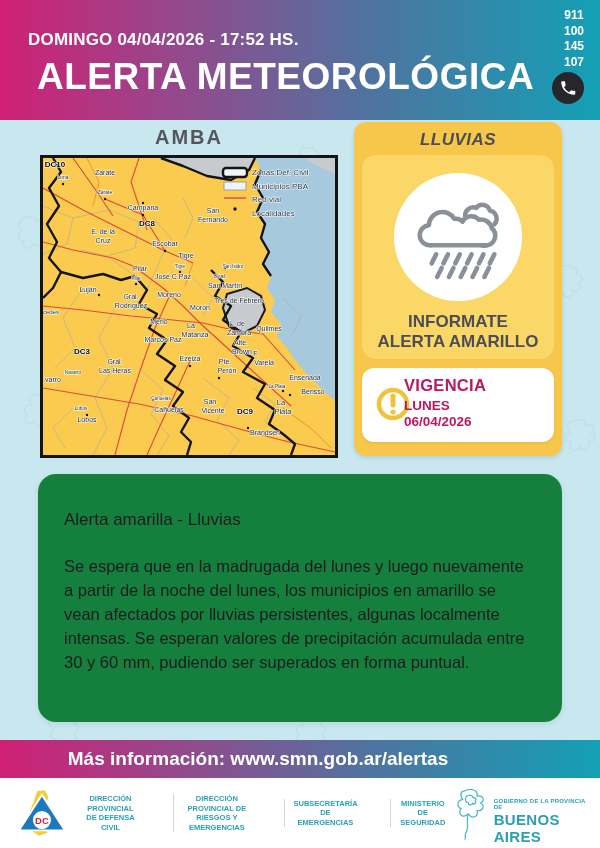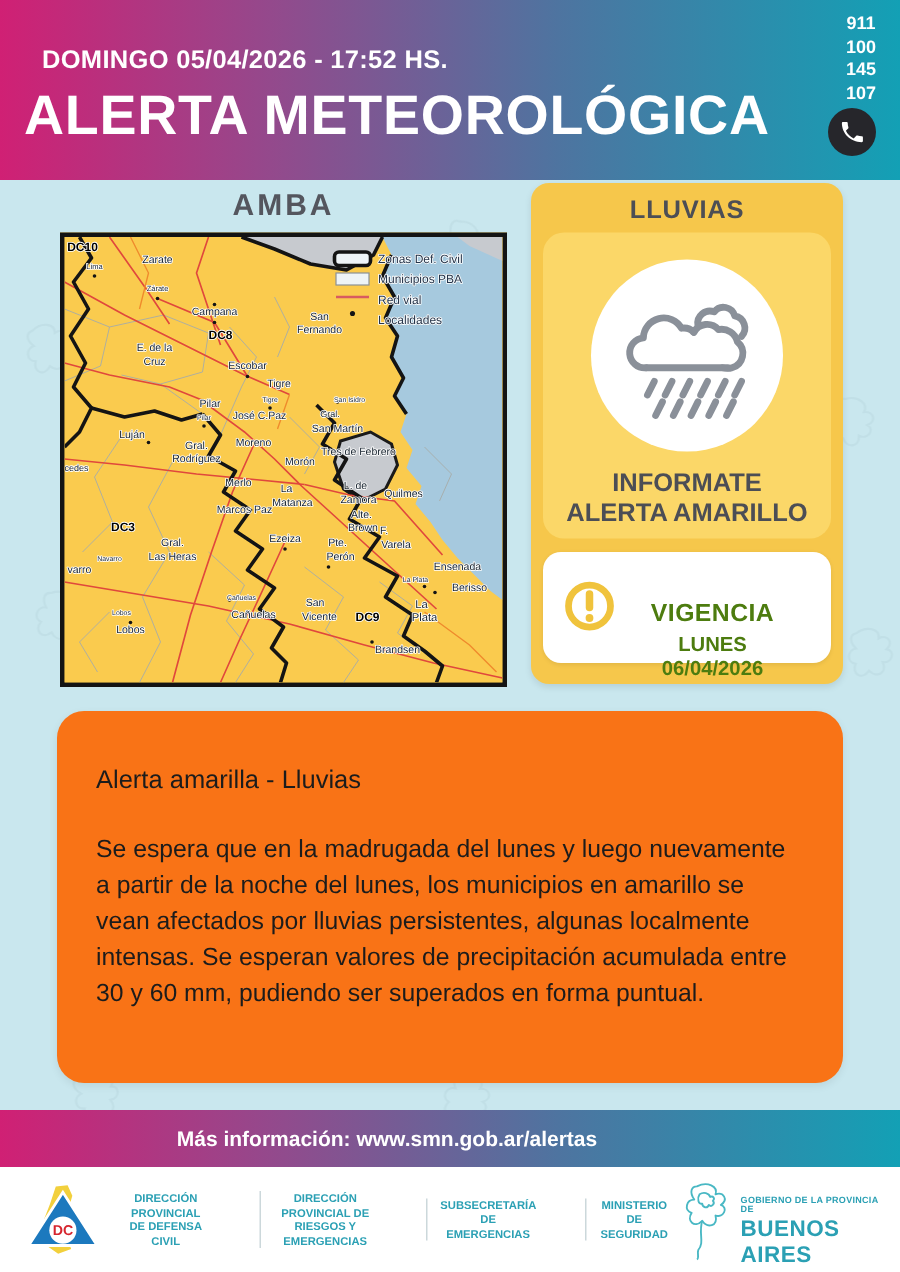--- a/index.html
+++ b/index.html
@@ -4,61 +4,61 @@
 <style>
   html,body{margin:0;padding:0;}
   body{width:600px;height:848px;position:relative;overflow:hidden;
        font-family:"Liberation Sans",sans-serif;background:#c9e7ee;}
   .abs{position:absolute;}
 
   
   .header{left:0;top:0;width:600px;height:120px;
     background:linear-gradient(90deg,#d02074 0%,#94498c 30%,#4e74a0 62%,#13a0b5 100%);}
   .hdr-date{left:28px;top:30px;color:#fff;font-weight:bold;font-size:17px;letter-spacing:.2px;}
-  .hdr-title{left:16px;top:56px;color:#fff;font-weight:bold;font-size:37px;letter-spacing:.5px;}
+  .hdr-title{left:37px;top:56px;color:#fff;font-weight:bold;font-size:37px;letter-spacing:.5px;}
   .hdr-nums{right:16px;top:8px;text-align:center;color:#fff;font-weight:bold;
             font-size:12px;line-height:15.5px;}
   .phone-circle{right:16px;top:72px;width:32px;height:32px;border-radius:50%;
     background:#26262b;display:flex;align-items:center;justify-content:center;}
 
   
   .amba-title{left:40px;top:126px;width:298px;text-align:center;color:#54565e;
     font-weight:bold;font-size:20px;letter-spacing:2px;}
   .map-box{left:40px;top:155px;width:298px;height:303px;border:3px solid #141414;
     box-sizing:border-box;background:#facb4e;overflow:hidden;}
   .map-box svg{display:block;width:100%;height:100%;}
 
   
   .alert-card{left:354px;top:122px;width:208px;height:334px;background:#f6c74b;
     border-radius:12px;box-shadow:0 2px 5px rgba(0,0,0,.10);}
   .lluvias{left:354px;top:130px;width:208px;text-align:center;color:#4c4e55;
-    font-weight:bold;font-size:17px;letter-spacing:.5px;}
+    font-weight:bold;font-size:17px;letter-spacing:.5px;font-style:italic;}
   .inner-card{left:362px;top:155px;width:192px;height:204px;background:#fbd768;border-radius:14px;}
   .icon-circle{left:394px;top:173px;width:128px;height:128px;border-radius:50%;background:#fff;
     display:flex;align-items:center;justify-content:center;}
   .alert-level{left:362px;top:312px;width:192px;text-align:center;color:#4c4e55;
     font-weight:bold;font-size:17px;line-height:20px;}
   .vigencia-card{left:362px;top:368px;width:192px;height:74px;background:#fff;border-radius:12px;
     box-shadow:0 1px 3px rgba(0,0,0,.08);}
   .warn-icon{left:374px;top:385px;}
-  .vig-text{left:404px;top:376px;width:142px;text-align:center;color:#4d7c0f;margin-top:24px;}
+  .vig-text{left:404px;top:376px;width:142px;text-align:left;color:#be185d;}
   .vig-title{font-weight:bold;font-size:16.5px;letter-spacing:.3px;}
   .vig-sub{font-weight:bold;font-size:13.5px;line-height:16px;margin-top:3px;}
 
   
-  .desc-card{left:38px;top:474px;width:524px;height:248px;background:#f97316;border-radius:18px;
+  .desc-card{left:38px;top:474px;width:524px;height:248px;background:#15803d;border-radius:18px;
     box-shadow:0 2px 6px rgba(0,0,0,.08);box-sizing:border-box;padding:36px 26px 0 26px;color:#1c1c1c;}
   .desc-title{font-size:17px;margin-bottom:24px;}
   .desc-body{font-size:16.5px;line-height:24px;}
 
   
   .info-bar{left:0;top:740px;width:600px;height:38px;
     background:linear-gradient(90deg,#d02074 0%,#94498c 30%,#4e74a0 62%,#13a0b5 100%);
     display:flex;align-items:center;justify-content:center;}
-  .info-bar span{color:#fff;font-weight:bold;font-size:14px;transform:translateX(-42px);}
+  .info-bar span{color:#fff;font-weight:bold;font-size:19px;transform:translateX(-42px);}
 
   
   .footer{left:0;top:778px;width:600px;height:70px;background:#fff;
     display:flex;align-items:center;padding:0 12px;box-sizing:border-box;}
   .org-cols{display:flex;align-items:center;gap:24px;}
   .org-col{color:#2ba0b4;font-weight:bold;font-size:7.5px;line-height:9.5px;
     text-align:center;text-transform:uppercase;padding:0 9px;}
   .org-col + .org-col{border-left:1px solid #ccd8db;}
   .ba-logo{display:flex;align-items:center;margin-left:auto;}
   .ba-text{margin-left:4px;margin-top:16px;}
@@ -80,21 +80,21 @@
     <use href="#wm-blob" transform="translate(555,140) rotate(12)"></use>
     <use href="#wm-blob" transform="translate(300,20) rotate(25)"></use>
     <use href="#wm-blob" transform="translate(25,270) rotate(8)"></use>
     <use href="#wm-blob" transform="translate(560,300) rotate(-10)"></use>
     <use href="#wm-blob" transform="translate(300,590) rotate(15)"></use>
     <use href="#wm-blob" transform="translate(40,600) rotate(-25)"></use>
   </g>
 </svg>
 
 <div class="abs header">
-  <div class="abs hdr-date">DOMINGO 05/04/2026 - 17:52 HS.</div>
+  <div class="abs hdr-date">DOMINGO 04/04/2026 - 17:52 HS.</div>
   <div class="abs hdr-title">ALERTA METEOROLÓGICA</div>
   <div class="abs hdr-nums">
       <div>911</div>
       <div>100</div>
       <div>145</div>
       <div>107</div>
     </div>
   <div class="abs phone-circle">
     <svg width="18" height="18" viewBox="0 0 24 24">
       <path fill="#ffffff" d="M6.6 10.8c1.5 3 3.9 5.4 6.9 6.9l2.3-2.3c.3-.3.7-.4 1.1-.2 1.2.4 2.5.6 3.8.6.6 0 1 .4 1 1V20c0 .6-.4 1-1 1C10.6 21 3 13.4 3 4c0-.6.4-1 1-1h3.2c.6 0 1 .4 1 1 0 1.3.2 2.6.6 3.8.1.4 0 .8-.2 1.1l-2.3 2.3z"></path>

